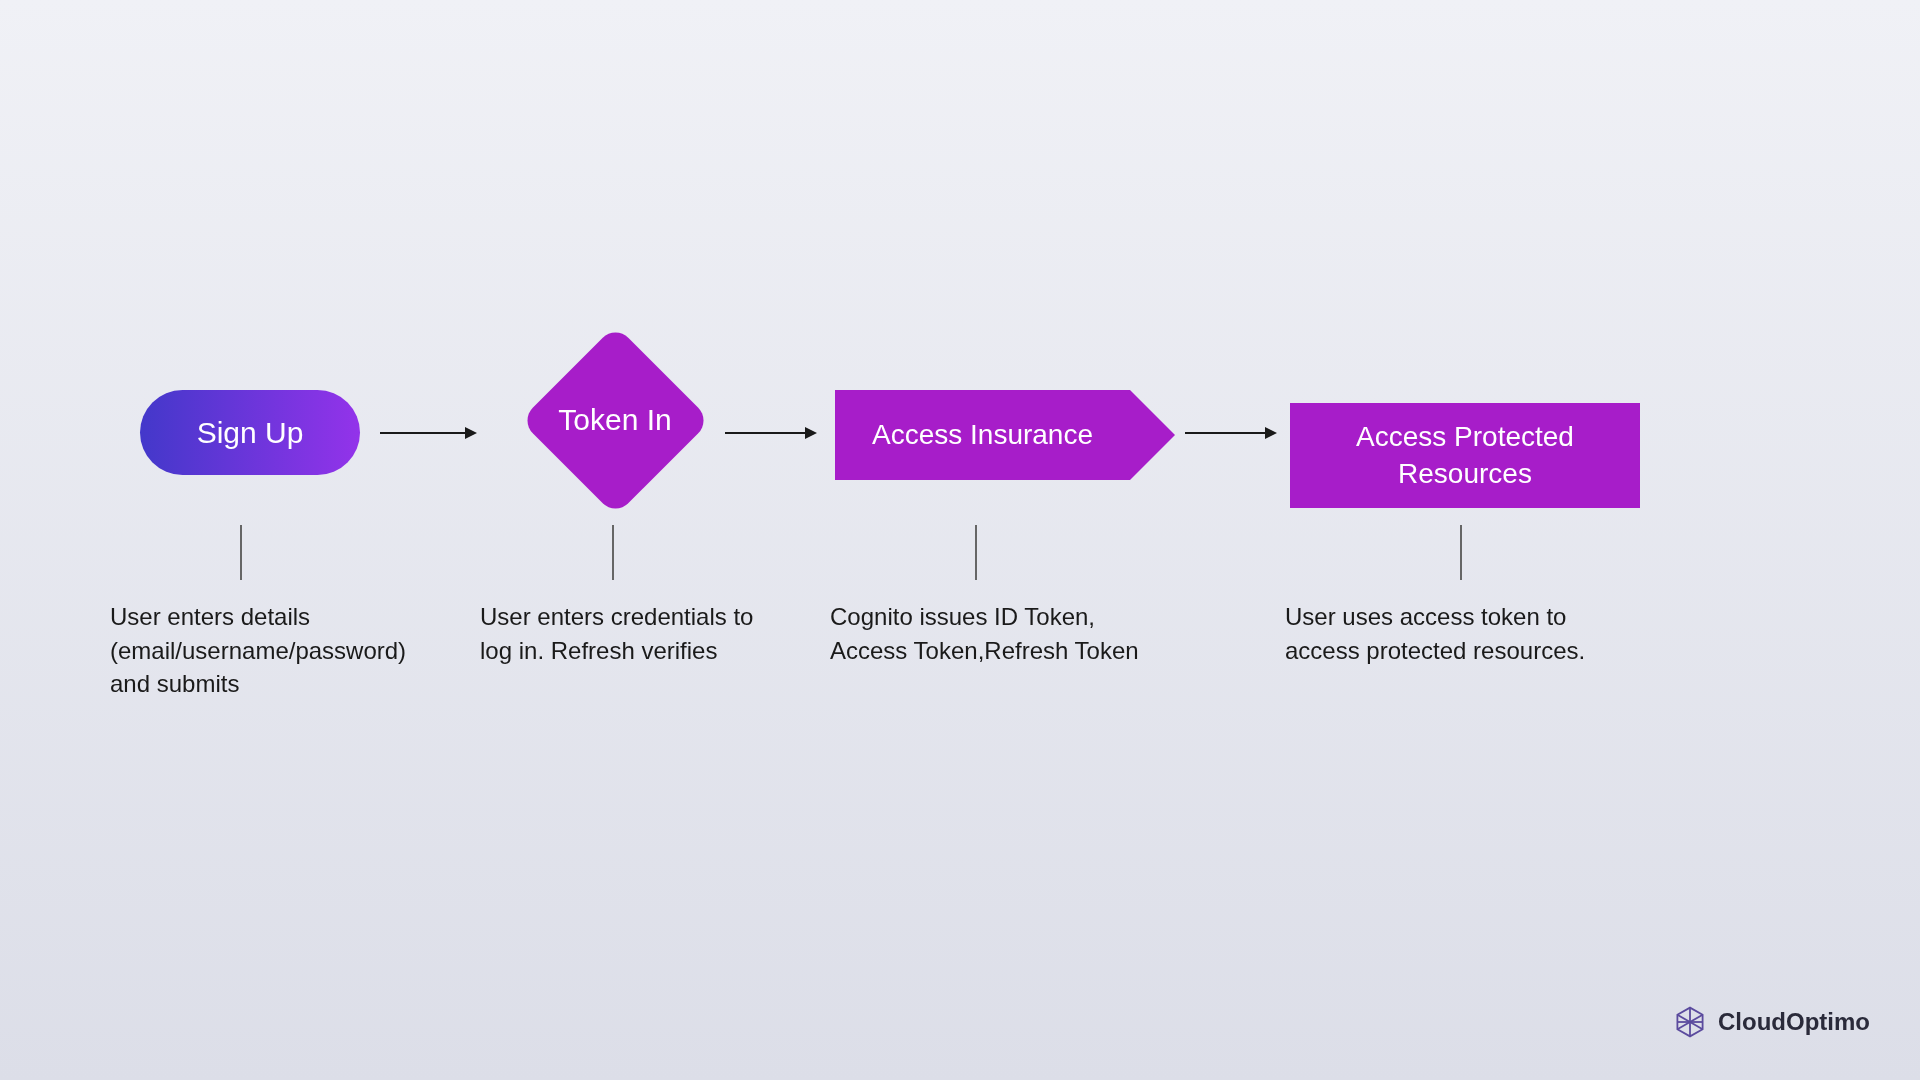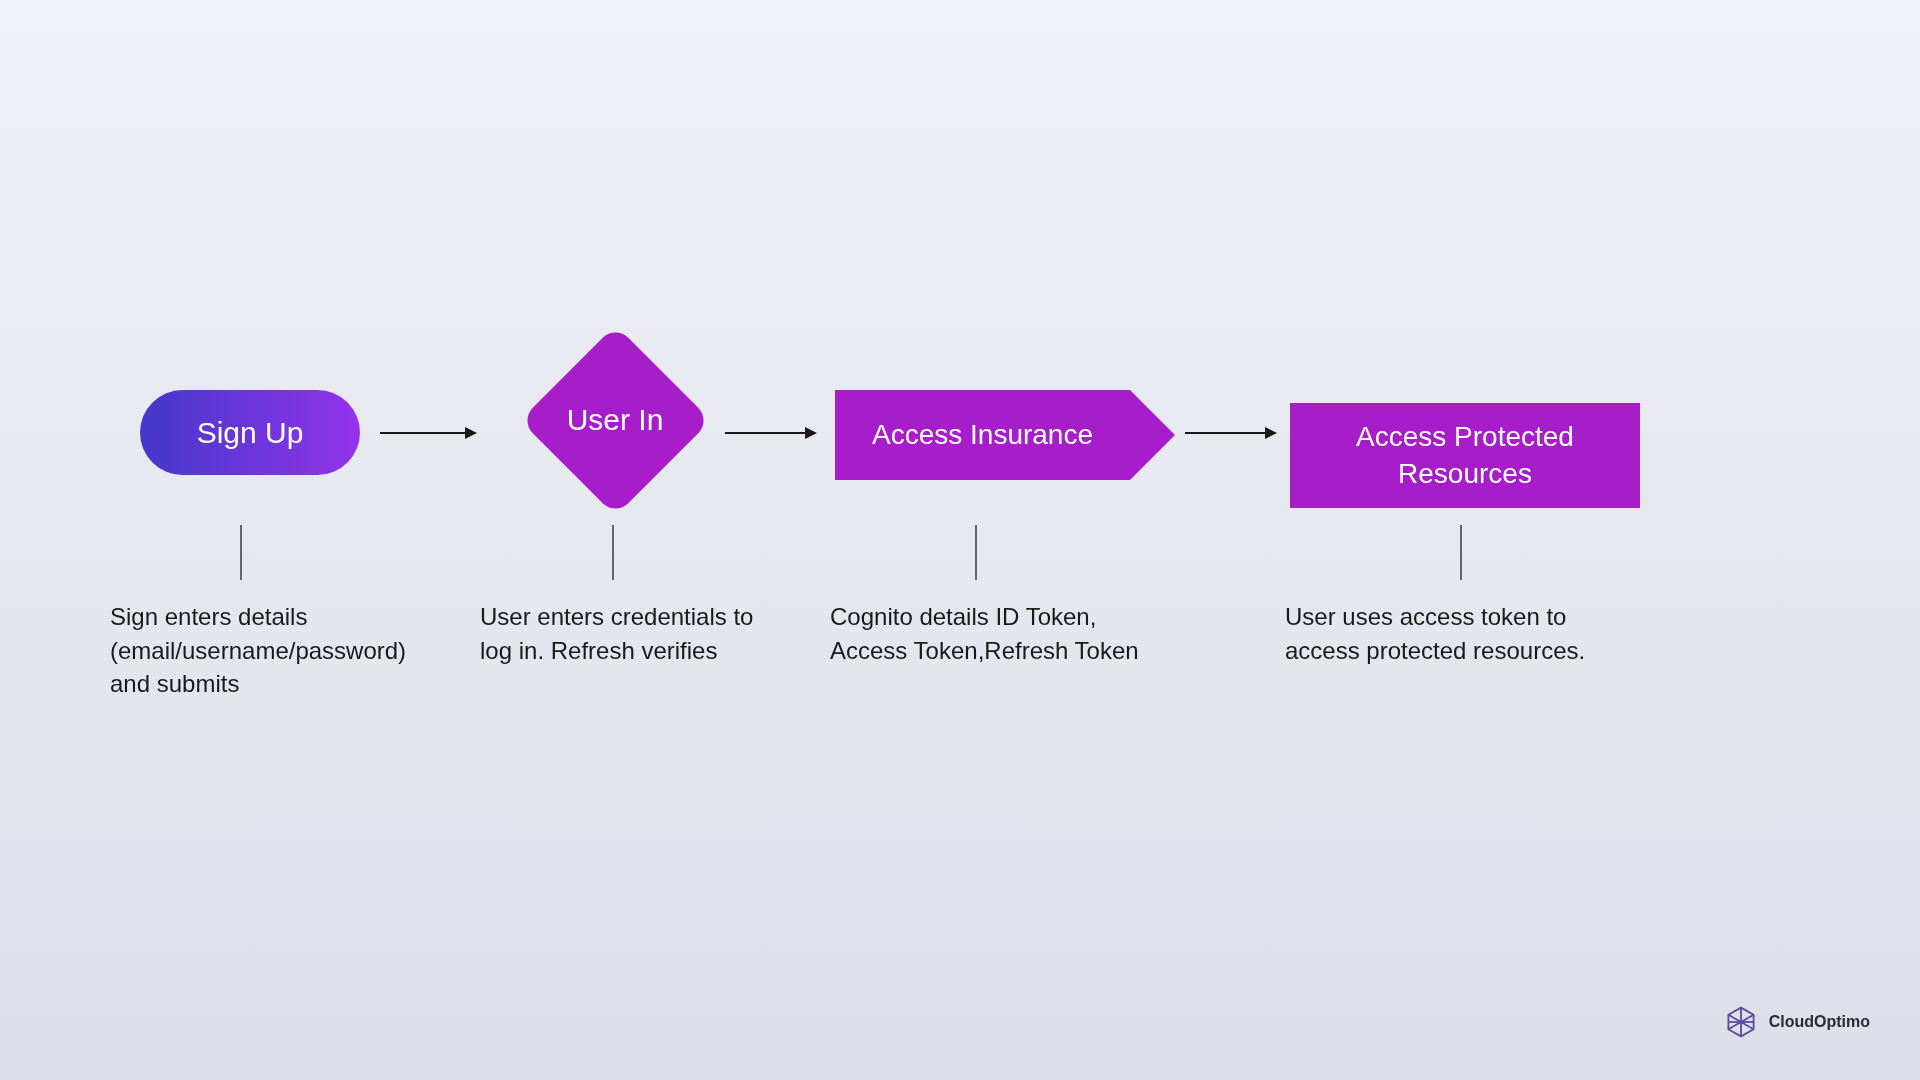--- a/index.html
+++ b/index.html
@@ -200,39 +200,39 @@
       align-items: center;
       gap: 10px;
     }
     
     .logo-icon {
       width: 36px;
       height: 36px;
     }
     
     .logo-text {
-      font-size: 16px;
+      font-size: 24px;
       font-weight: 600;
       color: #2a2a3a;
     }
   </style>
 </head>
 <body>
 
 <div class="diagram-container">
 
   <div class="shape-signup">
     <span>Sign Up</span>
   </div>
 
   <div class="arrow arrow-1"></div>
 
   <div class="shape-signin-wrapper">
     <div class="shape-signin"></div>
-    <div class="shape-signin-text">User In</div>
+    <div class="shape-signin-text">Token In</div>
   </div>
 
   <div class="arrow arrow-2"></div>
 
   <div class="shape-token-wrapper">
     <div class="shape-token">
       <span>Access Insurance</span>
     </div>
   </div>
 
@@ -240,23 +240,23 @@
 
   <div class="shape-access">
     <span>Access Protected Resources</span>
   </div>
 
   <div class="vline vline-1"></div>
   <div class="vline vline-2"></div>
   <div class="vline vline-3"></div>
   <div class="vline vline-4"></div>
 
-  <div class="desc desc-1">Sign enters details (email/username/password) and submits</div>
+  <div class="desc desc-1">User enters details (email/username/password) and submits</div>
   <div class="desc desc-2">User enters credentials to log in. Refresh verifies</div>
-  <div class="desc desc-3">Cognito details ID Token, Access Token,Refresh Token</div>
+  <div class="desc desc-3">Cognito issues ID Token, Access Token,Refresh Token</div>
   <div class="desc desc-4">User uses access token to access protected resources.</div>
 
 </div>
 
 <div class="logo">
   <svg class="logo-icon" viewBox="0 0 40 40">
     <g fill="none" stroke="#5b4b9e" stroke-width="2">
       <polygon points="20,4 34,12 34,28 20,36 6,28 6,12"></polygon>
       <line x1="6" y1="12" x2="34" y2="28"></line>
       <line x1="34" y1="12" x2="6" y2="28"></line>

